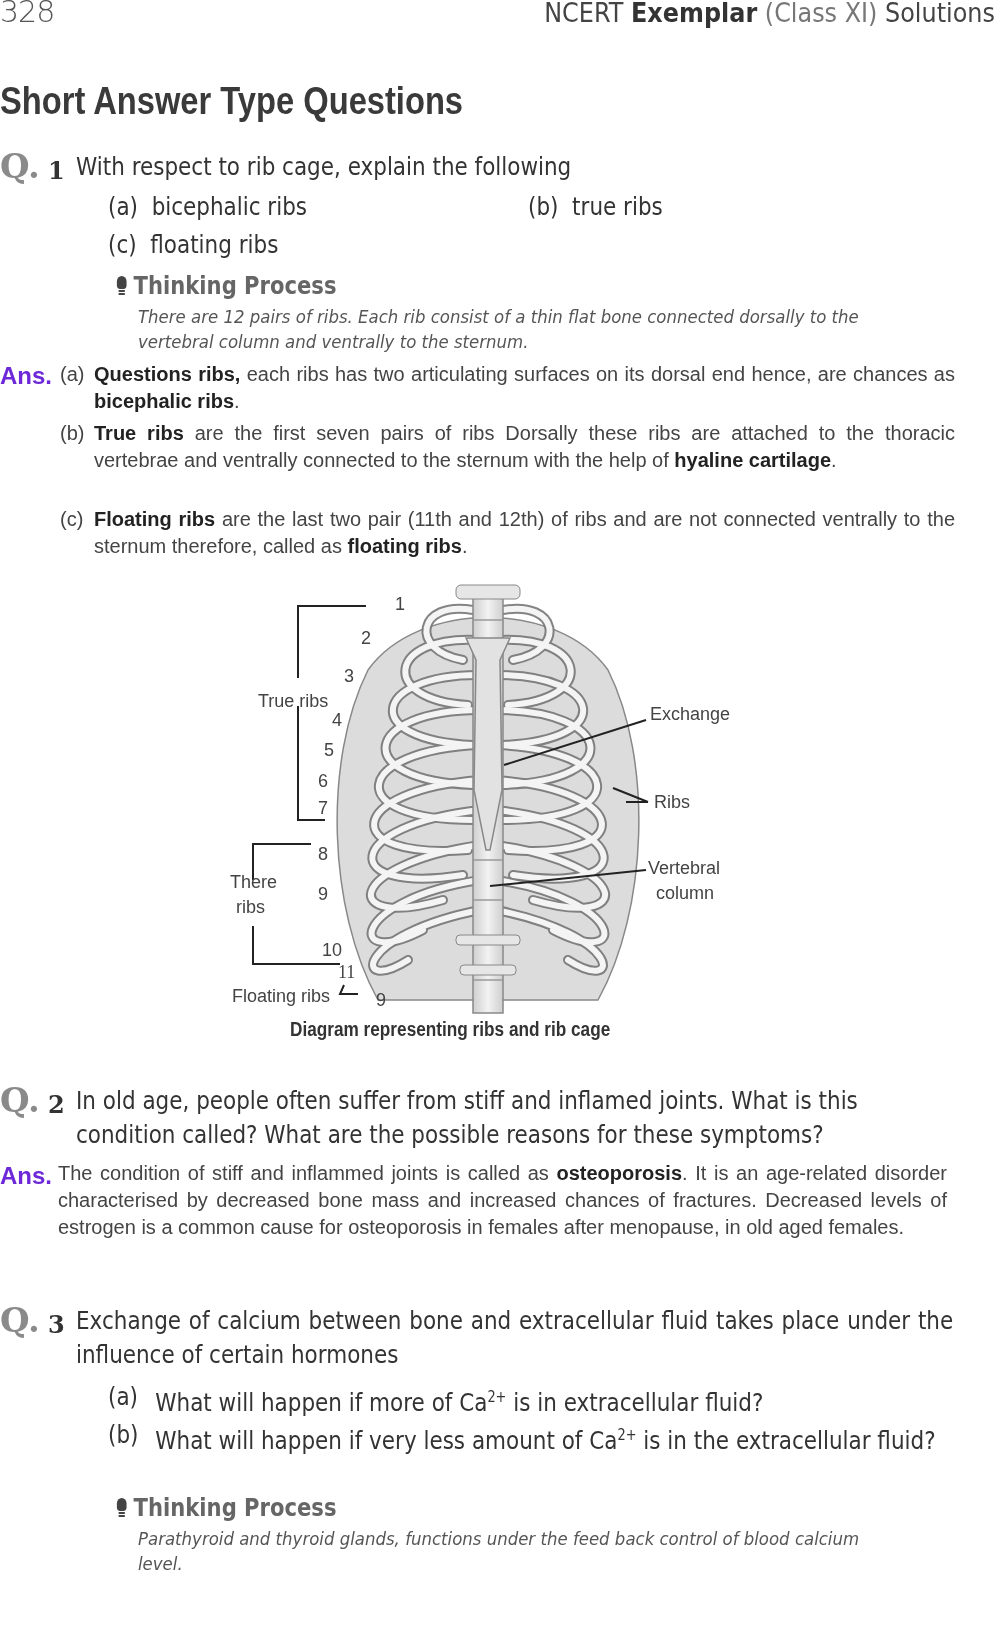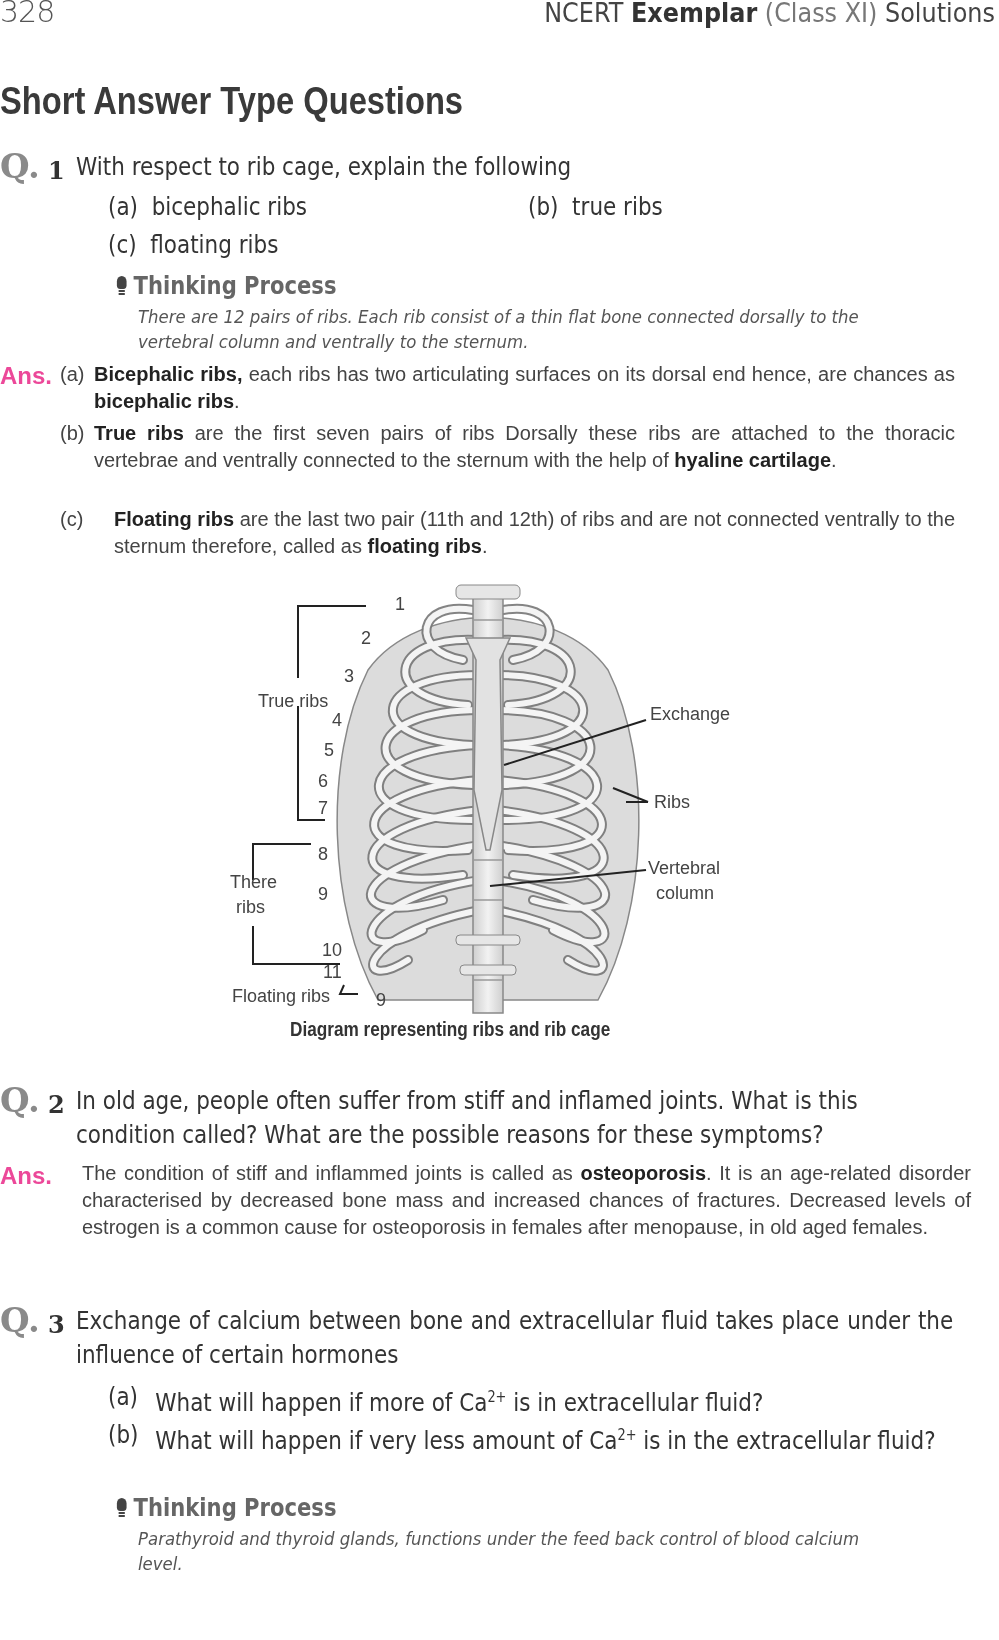--- a/index.html
+++ b/index.html
@@ -17,21 +17,21 @@
   .q-num { font-family: "DejaVu Serif", serif; font-weight: bold; font-size: 24px; color: #333; }
   .q-text { font-family: "DejaVu Sans", sans-serif; font-size: 25px; color: #333; transform: scaleX(0.86); transform-origin: left top; white-space: nowrap; }
   .q-text-justify { font-family: "DejaVu Sans", sans-serif; font-size: 25px; color: #333; }
 
   .think-head { font-family: "DejaVu Sans", sans-serif; font-weight: bold; font-size: 24px; color: #666; transform: scaleX(0.88); transform-origin: left top; white-space: nowrap; }
   .think-body { font-family: "DejaVu Sans", sans-serif; font-style: italic; font-size: 18px; color: #555; line-height: 25px; transform: scaleX(0.92); transform-origin: left top; }
   .bulb { display: inline-block; width: 12px; height: 20px; position: relative; margin-right: 8px; vertical-align: -2px; }
   .bulb::before { content: ""; position: absolute; left: 1px; top: 0; width: 11px; height: 13px; background: #444; border-radius: 6px 6px 4px 4px; }
   .bulb::after { content: ""; position: absolute; left: 3px; top: 14px; width: 7px; height: 5px; border-top: 2px solid #444; border-bottom: 2px solid #444; box-sizing: border-box; }
 
-  .ans-label { font-family: "Liberation Sans", sans-serif; font-weight: bold; font-size: 24px; color: #ec4899; }
+  .ans-label { font-family: "Liberation Sans", sans-serif; font-weight: bold; font-size: 24px; color: #6d28d9; }
   .ans-body { font-family: "Liberation Sans", sans-serif; font-size: 20px; color: #444; line-height: 27px; text-align: justify; }
   .ans-body b { color: #222; }
   .ans-body .lbl { color: #444; }
 
   .fig-label { font-family: "Liberation Sans", sans-serif; font-size: 18px; color: #444; white-space: nowrap; }
   .fig-caption { font-family: "Liberation Sans", sans-serif; font-weight: bold; font-size: 20px; color: #333; white-space: nowrap; transform: scaleX(0.86); transform-origin: left top; }
   sup { font-size: 60%; }
 </style>
 </head>
 <body>
@@ -68,36 +68,36 @@
 <div class="abs think-head" style="left:116px; top:272px;">
   <span class="bulb"></span><span>Thinking Process</span>
 </div>
 <div class="abs think-body" style="left:138px; top:304px; width:825px;">There are 12 pairs of ribs. Each rib  consist of a thin flat bone connected dorsally to the vertebral column and ventrally to the sternum.</div>
 
 <div class="abs ans-label" style="left:0; top:362px;">Ans.</div>
 <div class="abs ans-body" style="left:60px; top:361px; width:895px;">
   <div style="display:flex;">
     <span class="lbl" style="width:34px; flex:none;">(a)</span>
     <div style="flex:1;">
-      <b>Bicephalic ribs,</b><span> each ribs has two articulating surfaces on its dorsal end  hence, are chances as </span><b>bicephalic ribs</b><span>.</span>
+      <b>Questions ribs,</b><span> each ribs has two articulating surfaces on its dorsal end  hence, are chances as </span><b>bicephalic ribs</b><span>.</span>
     </div>
   </div>
 </div>
 <div class="abs ans-body" style="left:60px; top:420px; width:895px;">
   <div style="display:flex;">
     <span class="lbl" style="width:34px; flex:none;">(b)</span>
     <div style="flex:1;">
       <b>True ribs</b><span> are the  first seven pairs of ribs  Dorsally these ribs are attached to the thoracic vertebrae and ventrally connected to the sternum with the help of </span><b>hyaline cartilage</b><span>.</span>
     </div>
   </div>
 </div>
 <div class="abs ans-body" style="left:60px; top:506px; width:895px;">
   <div style="display:flex;">
     <span class="lbl" style="width:34px; flex:none;">(c)</span>
-    <div style="flex:1;margin-left:20px;">
+    <div style="flex:1;">
       <b>Floating ribs</b><span> are the  last two pair (11th and 12th) of ribs and are not connected ventrally to the sternum therefore, called as </span><b>floating ribs</b><span>.</span>
     </div>
   </div>
 </div>
 
 <div class="abs" style="left:228px; top:580px; width:520px; height:440px;">
   <svg width="520" height="440" viewBox="0 0 520 440">
     <defs>
       <linearGradient id="bone" x1="0" y1="0" x2="1" y2="0">
         <stop offset="0" stop-color="#cfcfcf"></stop>
@@ -191,21 +191,21 @@
   <div class="abs fig-label" style="left:167px; top:14px;">1</div>
   <div class="abs fig-label" style="left:133px; top:48px;">2</div>
   <div class="abs fig-label" style="left:116px; top:86px;">3</div>
   <div class="abs fig-label" style="left:104px; top:130px;">4</div>
   <div class="abs fig-label" style="left:96px; top:160px;">5</div>
   <div class="abs fig-label" style="left:90px; top:191px;">6</div>
   <div class="abs fig-label" style="left:90px; top:218px;">7</div>
   <div class="abs fig-label" style="left:90px; top:264px;">8</div>
   <div class="abs fig-label" style="left:90px; top:304px;">9</div>
   <div class="abs fig-label" style="left:94px; top:360px;">10</div>
-  <div class="abs fig-label" style="left:95px; top:382px;">11</div>
+  <div class="abs fig-label" style="left:110px; top:382px;font-family:Liberation Serif, serif;">11</div>
   <div class="abs fig-label" style="left:148px; top:410px;">9</div>
   
   <div class="abs fig-label" style="left:30px; top:111px;">True ribs</div>
   <div class="abs fig-label" style="left:2px; top:292px;">There</div>
   <div class="abs fig-label" style="left:8px; top:317px;">ribs</div>
   <div class="abs fig-label" style="left:4px; top:406px;">Floating ribs</div>
   
   <div class="abs fig-label" style="left:422px; top:124px;">Exchange</div>
   <div class="abs fig-label" style="left:426px; top:212px;">Ribs</div>
   <div class="abs fig-label" style="left:420px; top:278px;">Vertebral</div>
@@ -214,21 +214,21 @@
 <div class="abs fig-caption" style="left:290px; top:1018px;">Diagram representing ribs and rib cage</div>
 
 <div class="abs" style="left:0; top:1080px;">
   <span class="q-mark">Q.</span>
 </div>
 <div class="abs q-num" style="left:48px; top:1090px;">2</div>
 <div class="abs q-text" style="left:76px; top:1086px;">In old age, people often suffer from stiff and inflamed joints. What is this</div>
 <div class="abs q-text" style="left:76px; top:1120px;">condition called? What are the possible reasons for these symptoms?</div>
 
 <div class="abs ans-label" style="left:0; top:1162px;">Ans.</div>
-<div class="abs ans-body" style="left:82px; top:1160px; width:889px;">
+<div class="abs ans-body" style="left:58px; top:1160px; width:889px;">
   <span>The condition of stiff and inflammed joints is called as </span><b>osteoporosis</b><span>. It is an age-related disorder characterised by decreased bone mass and increased chances of fractures. Decreased levels of estrogen is a common cause for osteoporosis  in females after menopause, in old aged females.</span>
 </div>
 
 <div class="abs" style="left:0; top:1300px;">
   <span class="q-mark">Q.</span>
 </div>
 <div class="abs q-num" style="left:48px; top:1310px;">3</div>
 <div class="abs" style="left:76px; top:1304px; width:1020px; transform:scaleX(0.86); transform-origin:left top;">
   <div class="q-text-justify" style="text-align:justify; line-height:34px;">Exchange of calcium between bone and extracellular fluid takes place under the influence of certain hormones</div>
 </div>

